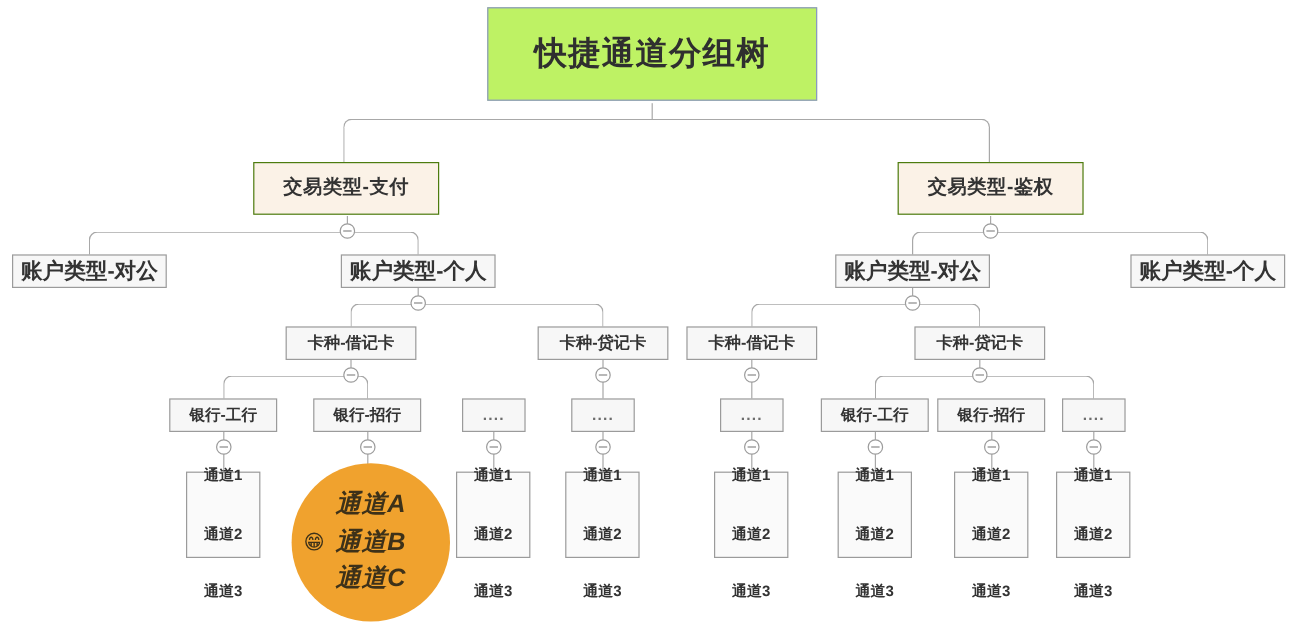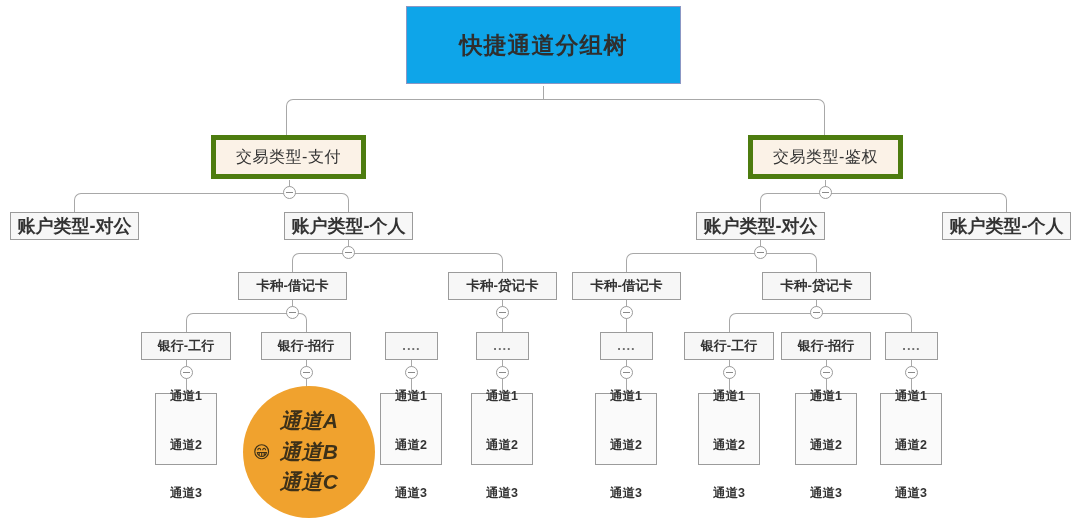--- a/index.html
+++ b/index.html
@@ -24,32 +24,32 @@
     box-sizing:border-box;
     border:1px solid #9b9b9b;
     background:#f7f7f7;
     color:#333333;
     display:flex;align-items:center;justify-content:center;
     text-align:center;
     line-height:1.15;
     white-space:nowrap;
   }
   .node.root{
-    background:#0ea5e9;
+    background:#bef264;
     border:1px solid #8b97c4;
     color:#2f2f2f;
-    font-size:23px;
+    font-size:27px;
     font-weight:700;
     letter-spacing:1px;
   }
   .node.lvl2{
     background:#fbf2e7;
-    border:5px solid #4d7c0f;
+    border:1px solid #4d7c0f;
     font-size:16px;
-    font-weight:400;
+    font-weight:700;
     letter-spacing:.5px;
   }
   .node.lvl3{font-size:18px;font-weight:700;}
   .node.lvl4{font-size:13.5px;font-weight:700;}
   .node.lvl5{font-size:13px;font-weight:700;}
   .node.dots{font-size:13px;font-weight:700;color:#6d6d6d;letter-spacing:1px;}
   .node.leaf{
     font-size:12.5px;font-weight:700;
     flex-direction:column;justify-content:center;align-items:center;
     line-height:1.35;

